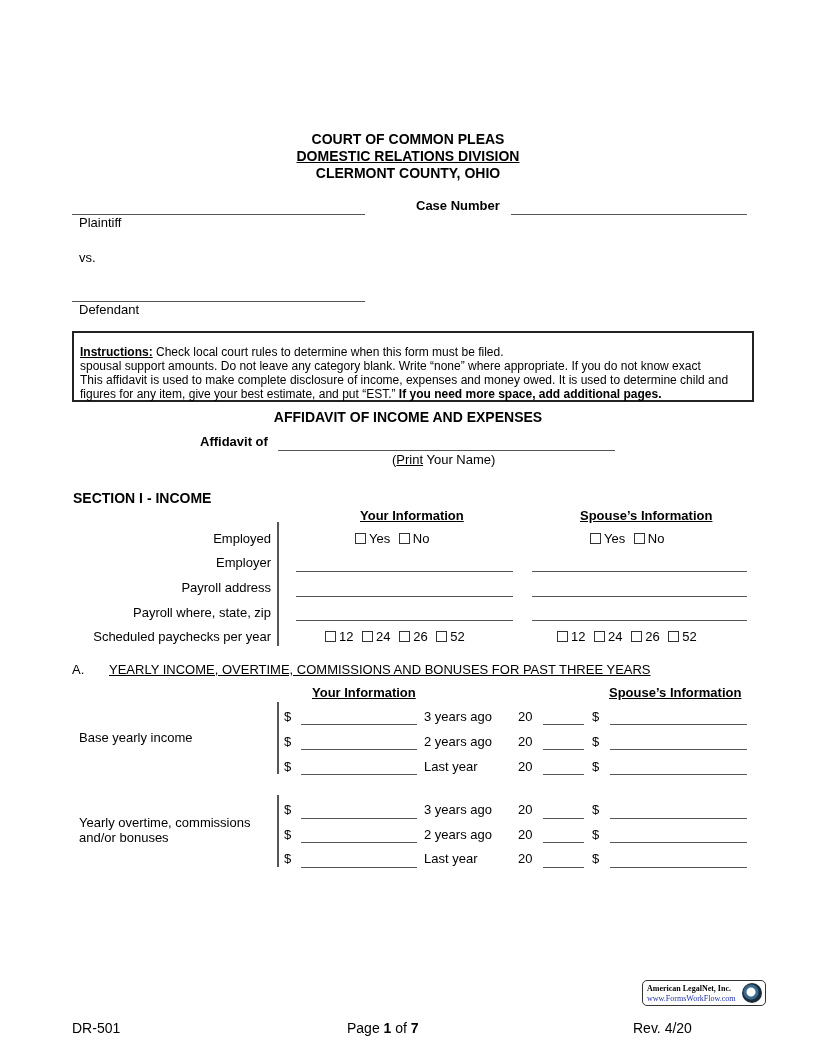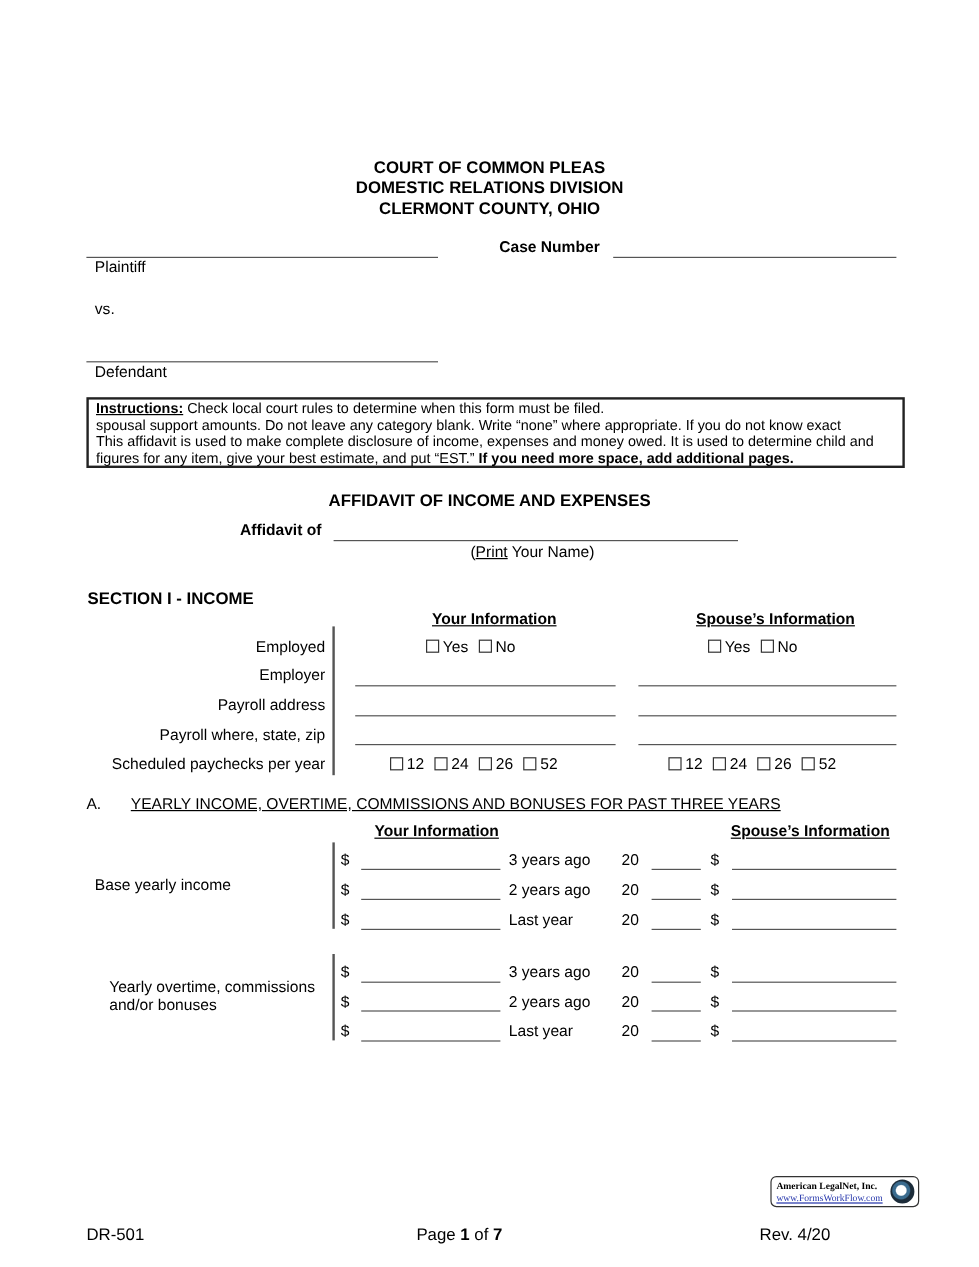--- a/index.html
+++ b/index.html
@@ -8,32 +8,32 @@
   .abs { position:absolute; }
   .line { position:absolute; height:0; border-top:1px solid #555; }
   .vbar { position:absolute; width:0; border-left:2px solid #555; }
   .b { font-weight:bold;text-align:right; }
   .u { text-decoration:underline; }
   .center { text-align:center; }
   .right { text-align:right; }
   .hdr { font-weight:bold; font-size:14px; line-height:17px; text-align:center; width:816px; left:0; }
   .cb { display:inline-block; width:11px; height:11px; border:1px solid #333; vertical-align:-2px; margin-right:3px; background:#fff; box-sizing:border-box; }
   .opt { display:inline-flex; align-items:center; margin-right:5px; }
-  .instr { left:72px; top:331px; width:672px; height:55px; border:2px solid #222; padding:0 0 0 6px; font-size:12px; line-height:14px; box-sizing:content-box; }
+  .instr { left:72px; top:331px; width:672px; height:55px; border:2px solid #222; padding:12px 0 0 6px; font-size:12px; line-height:14px; box-sizing:content-box; }
   .lbl { font-size:13px; }
   .logo { left:642px; top:980px; width:124px; height:26px; border:1.5px solid #333; border-radius:5px; box-sizing:border-box; }
   .logo-t1 { left:4px; top:3px; font-family:"Liberation Serif", serif; font-size:8px; font-weight:bold; }
-  .logo-t2 { left:4px; top:13px; font-family:"Liberation Serif", serif; font-size:8px; color:#2233aa; text-decoration:underline; }
+  .logo-t2 { left:4px; top:13px; font-family:"Liberation Serif", serif; font-size:8px; color:#2233aa; }
   .logo-ico { right:3px; top:2px; width:20px; height:20px; border-radius:50%; background:radial-gradient(circle at 45% 45%, #fff 0 4px, #3a6b8e 5px 7px, #1c2c3a 8px); }
 </style>
 </head>
 <body>
 
 <div class="abs hdr" style="top:131px;">COURT OF COMMON PLEAS</div>
-<div class="abs hdr" style="top:148px;">DOMESTIC RELATIONS DIVISION</div>
+<div class="abs hdr" style="top:148px;text-decoration:underline;">DOMESTIC RELATIONS DIVISION</div>
 <div class="abs hdr" style="top:165px;">CLERMONT COUNTY, OHIO</div>
 
 <div class="line" style="left:72px; top:214px; width:293px;"></div>
 <div class="abs lbl" style="left:79px; top:215px;">Plaintiff</div>
 <div class="abs lbl b" style="left:416px; top:198px;">Case Number</div>
 <div class="line" style="left:511px; top:214px; width:236px;"></div>
 <div class="abs lbl" style="left:79px; top:250px;">vs.</div>
 <div class="line" style="left:72px; top:301px; width:293px;"></div>
 <div class="abs lbl" style="left:79px; top:302px;">Defendant</div>
 
@@ -153,21 +153,21 @@
 <div class="line" style="left:610px; top:749px; width:137px;"></div>
 
 <div class="abs lbl" style="left:284px; top:759px;">$</div>
 <div class="line" style="left:301px; top:774px; width:116px;"></div>
 <div class="abs lbl" style="left:424px; top:759px;">Last year</div>
 <div class="abs lbl" style="left:518px; top:759px;">20</div>
 <div class="line" style="left:543px; top:774px; width:41px;"></div>
 <div class="abs lbl" style="left:592px; top:759px;">$</div>
 <div class="line" style="left:610px; top:774px; width:137px;"></div>
 
-<div class="abs lbl" style="left:79px; top:815px; line-height:15px;margin-left:12px;">
+<div class="abs lbl" style="left:79px; top:815px; line-height:15px;">
   <div>Yearly overtime, commissions</div>
   <div>and/or bonuses</div>
 </div>
 <div class="vbar" style="left:277px; top:795px; height:72px;"></div>
 
 <div class="abs lbl" style="left:284px; top:802px;">$</div>
 <div class="line" style="left:301px; top:818px; width:116px;"></div>
 <div class="abs lbl" style="left:424px; top:802px;">3 years ago</div>
 <div class="abs lbl" style="left:518px; top:802px;">20</div>
 <div class="line" style="left:543px; top:818px; width:41px;"></div>

